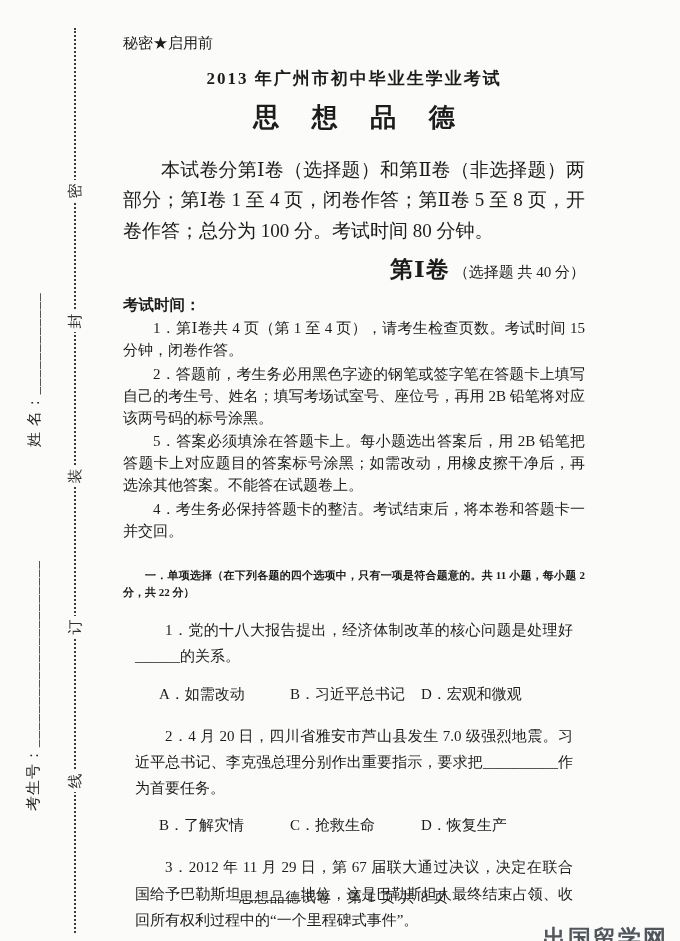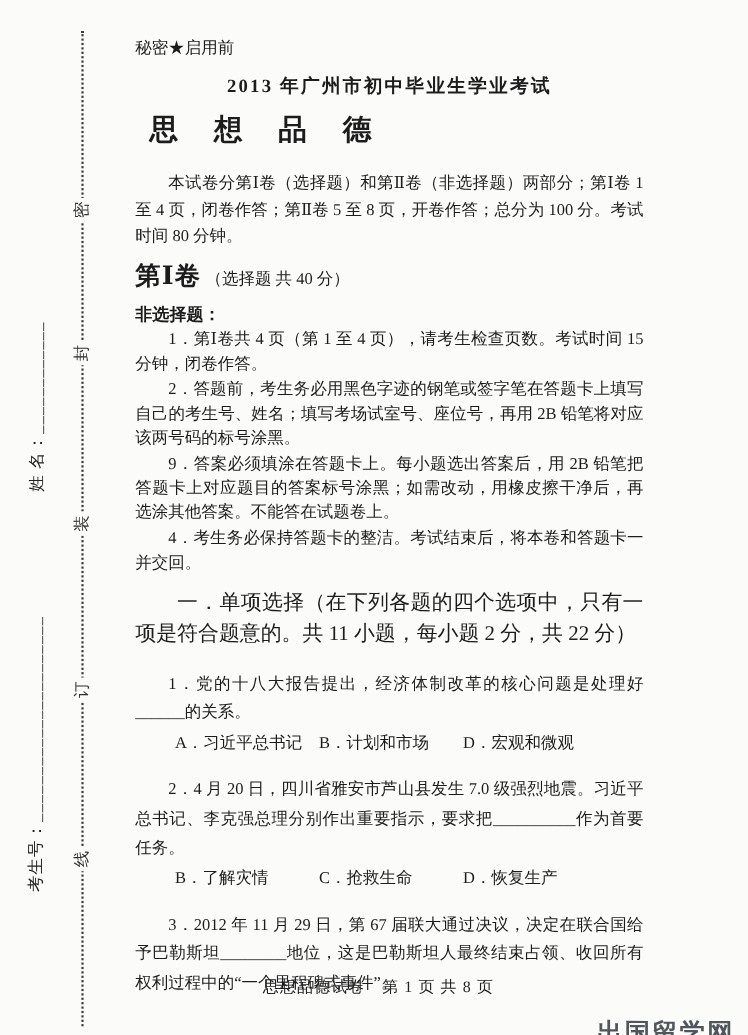--- a/index.html
+++ b/index.html
@@ -22,30 +22,30 @@
   .rot-label{
     position:absolute;height:20px;line-height:20px;font-size:15px;color:#222;
     transform:rotate(-90deg);white-space:nowrap;letter-spacing:1px;
   }
   .name-label{width:240px;left:-86px;top:317px;}
   .cand-label{width:292px;left:-113px;top:655px;}
   
   .content{position:absolute;left:123px;top:0;width:462px;}
   .secret{margin-top:34px;font-size:15px;}
   .title{margin:14px 0 0;text-align:center;font-size:17px;font-weight:bold;letter-spacing:2px;}
-  .subject{margin:10px 0 0;text-align:left;font-size:26px;font-weight:bold;letter-spacing:13px;text-indent:13px;}
-  .intro{margin:20px 0 0;font-size:15px;line-height:1.6;text-indent:2em;text-align:justify;}
-  .part-heading{margin-top:8px;text-align:left;}
+  .subject{margin:10px 0 0;text-align:center;font-size:26px;font-weight:bold;letter-spacing:13px;text-indent:13px;}
+  .intro{margin:20px 0 0;font-size:19px;line-height:1.6;text-indent:2em;text-align:justify;}
+  .part-heading{margin-top:8px;text-align:right;}
   .part-title{font-size:23px;font-weight:bold;letter-spacing:1px;}
   .part-sub{font-size:15px;}
   .notice-heading{margin-top:10px;font-size:15.5px;font-weight:bold;}
   .notice-item{margin:1px 0 0;font-size:15px;line-height:1.48;text-indent:2em;text-align:justify;}
-  .mc-heading{margin:12px 0 0;font-size:19px;font-weight:normal;line-height:1.5;text-indent:2em;text-align:justify;}
+  .mc-heading{margin:25px 0 0;font-size:11px;font-weight:bold;line-height:1.5;text-indent:2em;text-align:justify;}
   .question{margin-top:17px;}
-  .stem{margin:0;font-size:15px;line-height:1.75;text-indent:2em;text-align:justify;}
+  .stem{margin:12px;font-size:15px;line-height:1.75;text-indent:2em;text-align:justify;}
   .options-row{display:flex;padding-left:36px;font-size:15px;margin-top:3px;line-height:1.6;}
   .options-row .opt{width:131px;}
   .options-row .opt:last-child{width:auto;}
   
   .footer{
     position:absolute;left:113px;top:888px;width:462px;text-align:center;
     font-size:14.5px;font-weight:normal;color:#222;letter-spacing:1px;
   }
   .watermark{position:absolute;right:12px;top:927px;text-align:center;line-height:1;
     font-family:Liberation Serif, serif;}
@@ -71,33 +71,33 @@
   <div class="secret">秘密★启用前</div>
   <div class="title">2013 年广州市初中毕业生学业考试</div>
   <div class="subject">思 想 品 德</div>
   <p class="intro">本试卷分第Ⅰ卷（选择题）和第Ⅱ卷（非选择题）两部分；第Ⅰ卷 1 至 4 页，闭卷作答；第Ⅱ卷 5 至 8 页，开卷作答；总分为 100 分。考试时间 80 分钟。</p>
 
   <div class="part-heading">
     <span class="part-title">第Ⅰ卷</span>
     <span class="part-sub">（选择题  共 40 分）</span>
   </div>
 
-  <div class="notice-heading">非选择题：</div>
+  <div class="notice-heading">考试时间：</div>
   <p class="notice-item">1．第Ⅰ卷共 4 页（第 1 至 4 页），请考生检查页数。考试时间 15 分钟，闭卷作答。</p>
   <p class="notice-item">2．答题前，考生务必用黑色字迹的钢笔或签字笔在答题卡上填写自己的考生号、姓名；填写考场试室号、座位号，再用 2B 铅笔将对应该两号码的标号涂黑。</p>
-  <p class="notice-item">9．答案必须填涂在答题卡上。每小题选出答案后，用 2B 铅笔把答题卡上对应题目的答案标号涂黑；如需改动，用橡皮擦干净后，再选涂其他答案。不能答在试题卷上。</p>
+  <p class="notice-item">5．答案必须填涂在答题卡上。每小题选出答案后，用 2B 铅笔把答题卡上对应题目的答案标号涂黑；如需改动，用橡皮擦干净后，再选涂其他答案。不能答在试题卷上。</p>
   <p class="notice-item">4．考生务必保持答题卡的整洁。考试结束后，将本卷和答题卡一并交回。</p>
 
   <p class="mc-heading">一．单项选择（在下列各题的四个选项中，只有一项是符合题意的。共 11 小题，每小题 2 分，共 22 分）</p>
 
   <div class="question">
     <p class="stem">1．党的十八大报告提出，经济体制改革的核心问题是处理好______的关系。</p>
     <div class="options-row">
-      <span class="opt">A．习近平总书记</span>
-      <span class="opt">B．计划和市场</span>
+      <span class="opt">A．如需改动</span>
+      <span class="opt">B．习近平总书记</span>
       <span class="opt">D．宏观和微观</span>
     </div>
   </div>
 
   <div class="question">
     <p class="stem">2．4 月 20 日，四川省雅安市芦山县发生 7.0 级强烈地震。习近平总书记、李克强总理分别作出重要指示，要求把__________作为首要任务。</p>
     <div class="options-row">
       <span class="opt">B．了解灾情</span>
       <span class="opt">C．抢救生命</span>
       <span class="opt">D．恢复生产</span>

